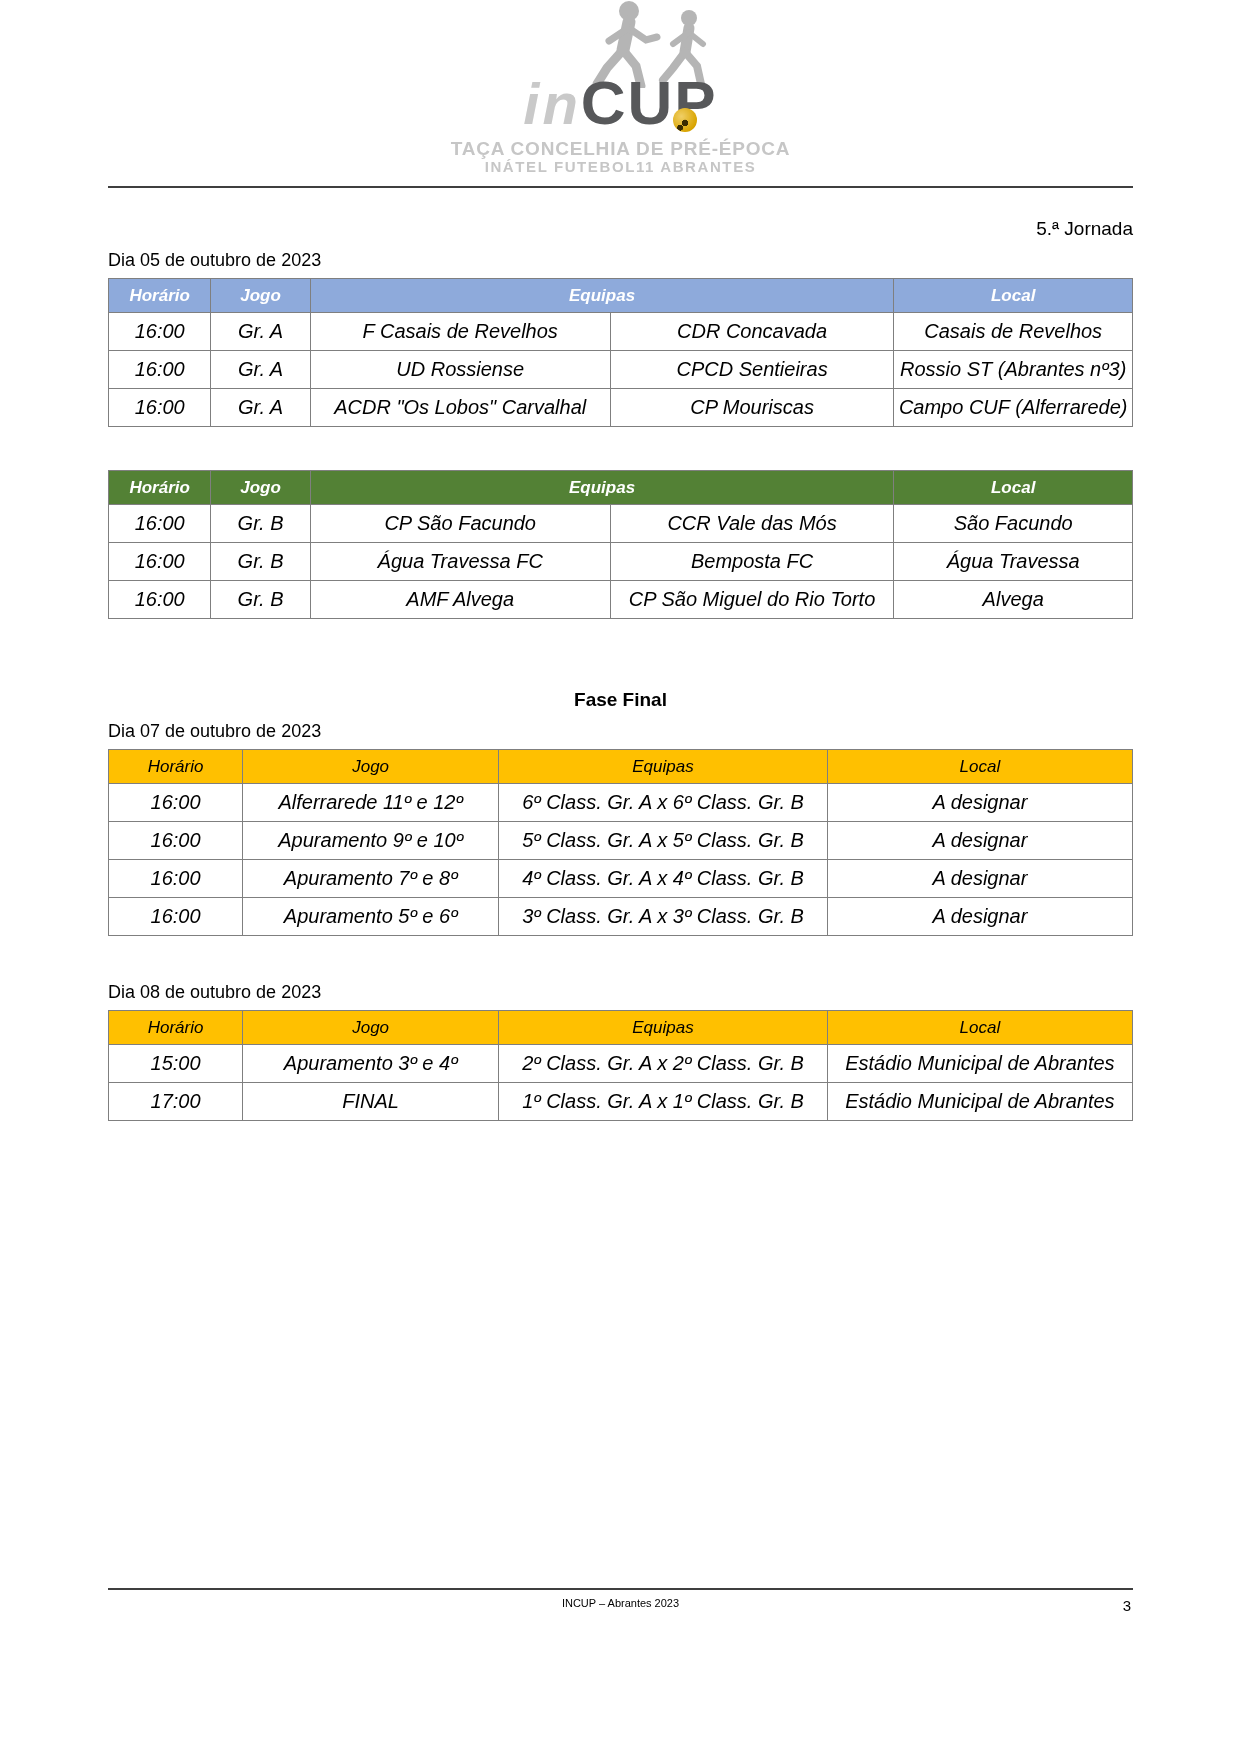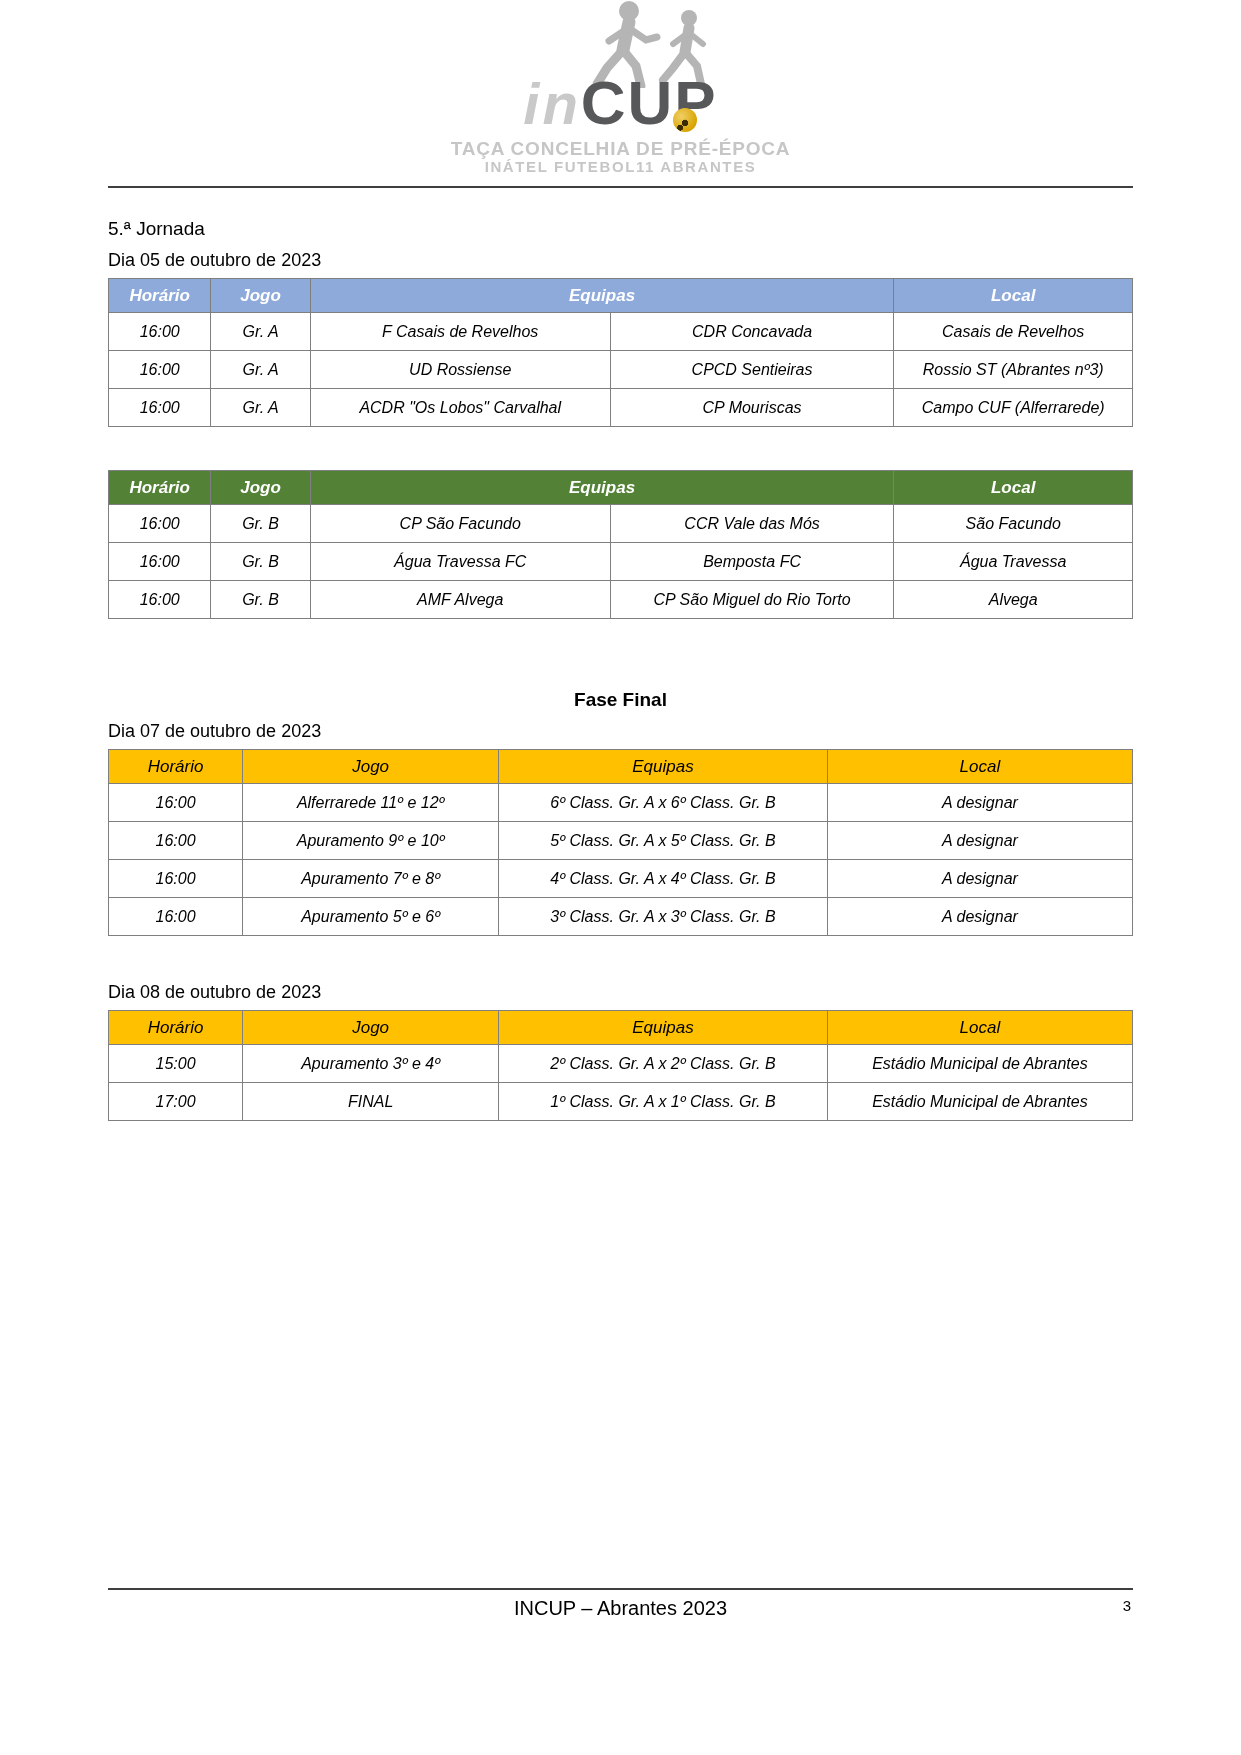--- a/index.html
+++ b/index.html
@@ -29,30 +29,30 @@
       radial-gradient(circle at 30% 82%, #3a2b00 0 11%, rgba(0,0,0,0) 12%),
       radial-gradient(circle at 35% 35%, #f0cf66, #d9a400 72%, #a87c00);
   }
   .tagline { color:#c6c6c6; font-weight:bold; line-height:1.12; }
   .tagline-1 { font-size:19px; letter-spacing:0.8px; margin-top:4px; }
   .tagline-2 { font-size:15px; letter-spacing:1.6px; }
 
   .top-rule { margin-top:10px; border:none; border-top:2px solid #3f3f3f; }
 
   
-  .jornada-title { text-align:left; font-size:19px; margin-top:30px; }
+  .jornada-title { text-align:right; font-size:19px; margin-top:30px; }
   .fase-final-title { text-align:center; font-size:19px; font-weight:bold; margin-top:70px; }
   .date-label { font-size:18px; margin-top:10px; text-align:left; }
   .date-label.spaced { margin-top:46px; }
 
   
   table { width:100%; border-collapse:collapse; table-layout:fixed; margin-top:7px;font-style:italic; }
   th, td { border:1px solid #7f7f7f; text-align:center; padding:0 4px; overflow:hidden; }
   th { height:33px; font-size:17px; font-weight:bold; }
-  td { height:37px; font-size:16px;margin-left:12px; }
+  td { height:37px; font-size:20px;margin-left:12px; }
   .tbl-spacer { height:36px; }
 
   .hdr-blue  th { background:#8eaadb; color:#ffffff; }
   .hdr-green th { background:#538135; color:#ffffff; }
   .hdr-gold  th { background:#ffc000; color:#000000; font-weight:normal; }
 
   
   .col-horario  { width:10.0%; }
   .col-jogo     { width:9.7%;  }
   .col-team1    { width:29.3%; }
@@ -62,21 +62,21 @@
   .col-f-horario { width:13.1%; }
   .col-f-jogo    { width:25.0%; }
   .col-f-equipas { width:32.1%; }
   .col-f-local   { width:29.8%; }
 
   
   .footer {
     position:absolute; top:1588px; left:108px; right:108px;
     border-top:2px solid #3f3f3f; padding-top:7px;
   }
-  .footer-text { text-align:center; font-size:20px; }
+  .footer-text { text-align:center; font-size:11px; }
   .footer-page { position:absolute; right:2px; top:7px; font-size:15px; }
 </style>
 </head>
 <body>
 
 <div class="page">
   <div class="content">
 
     <div class="logo-block">
       <svg class="players-svg" width="200" height="88" viewBox="0 0 200 88">

